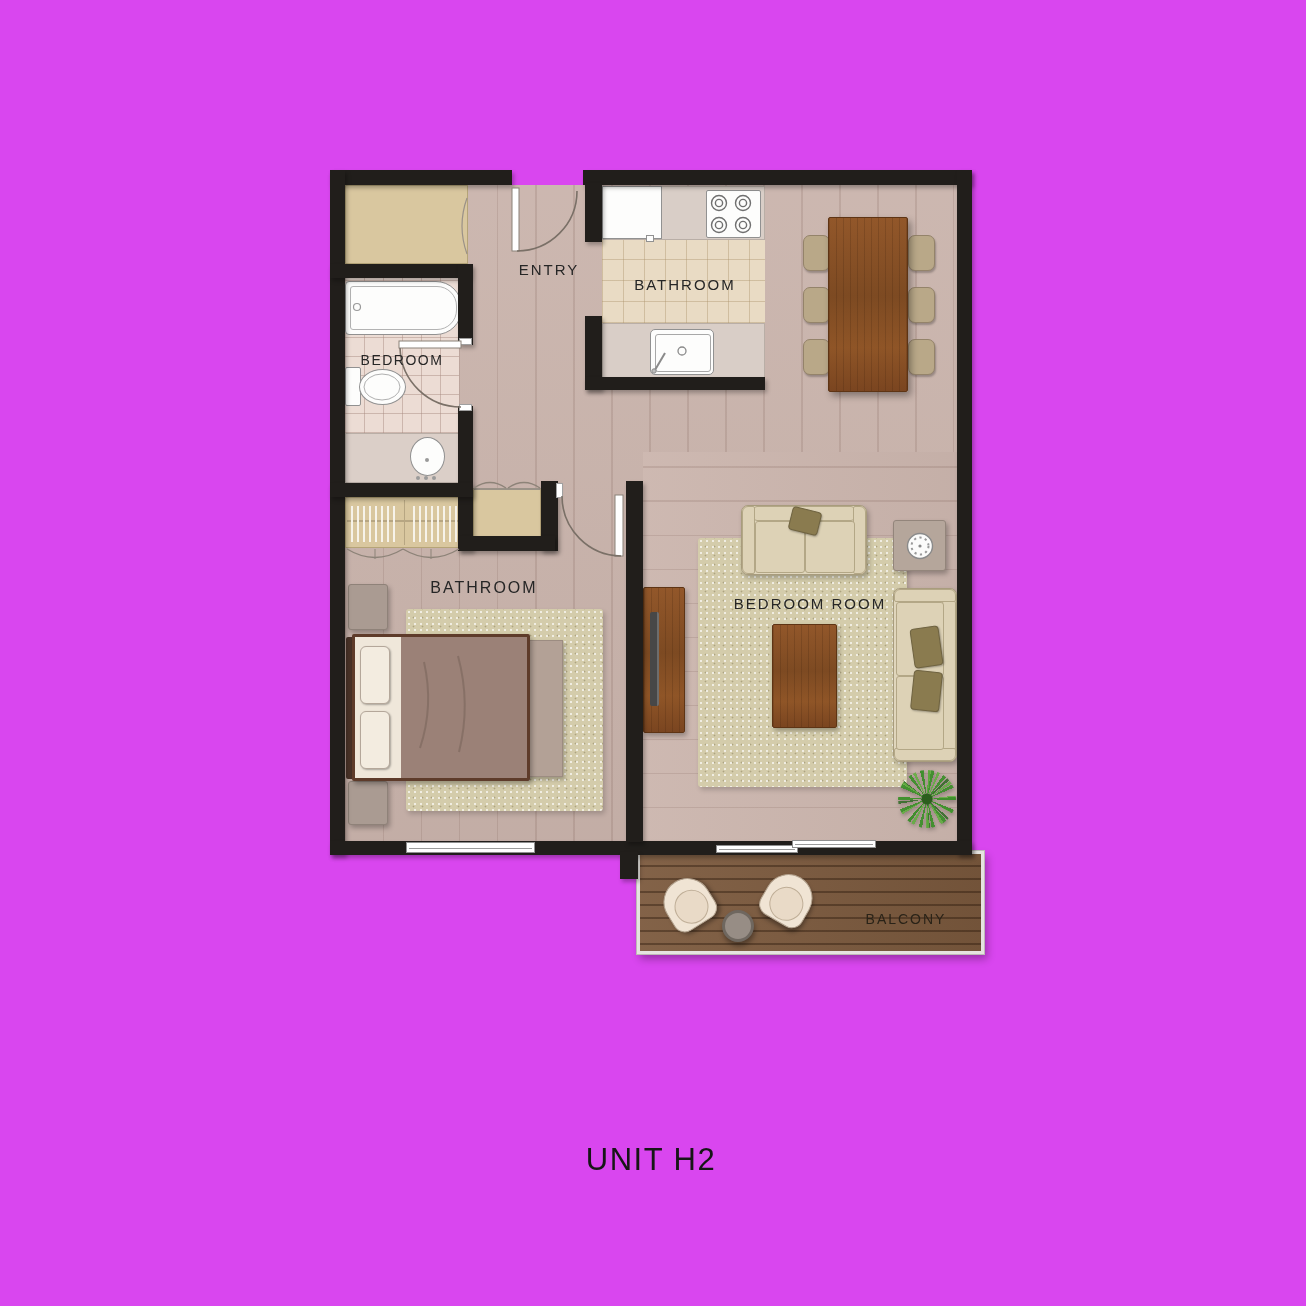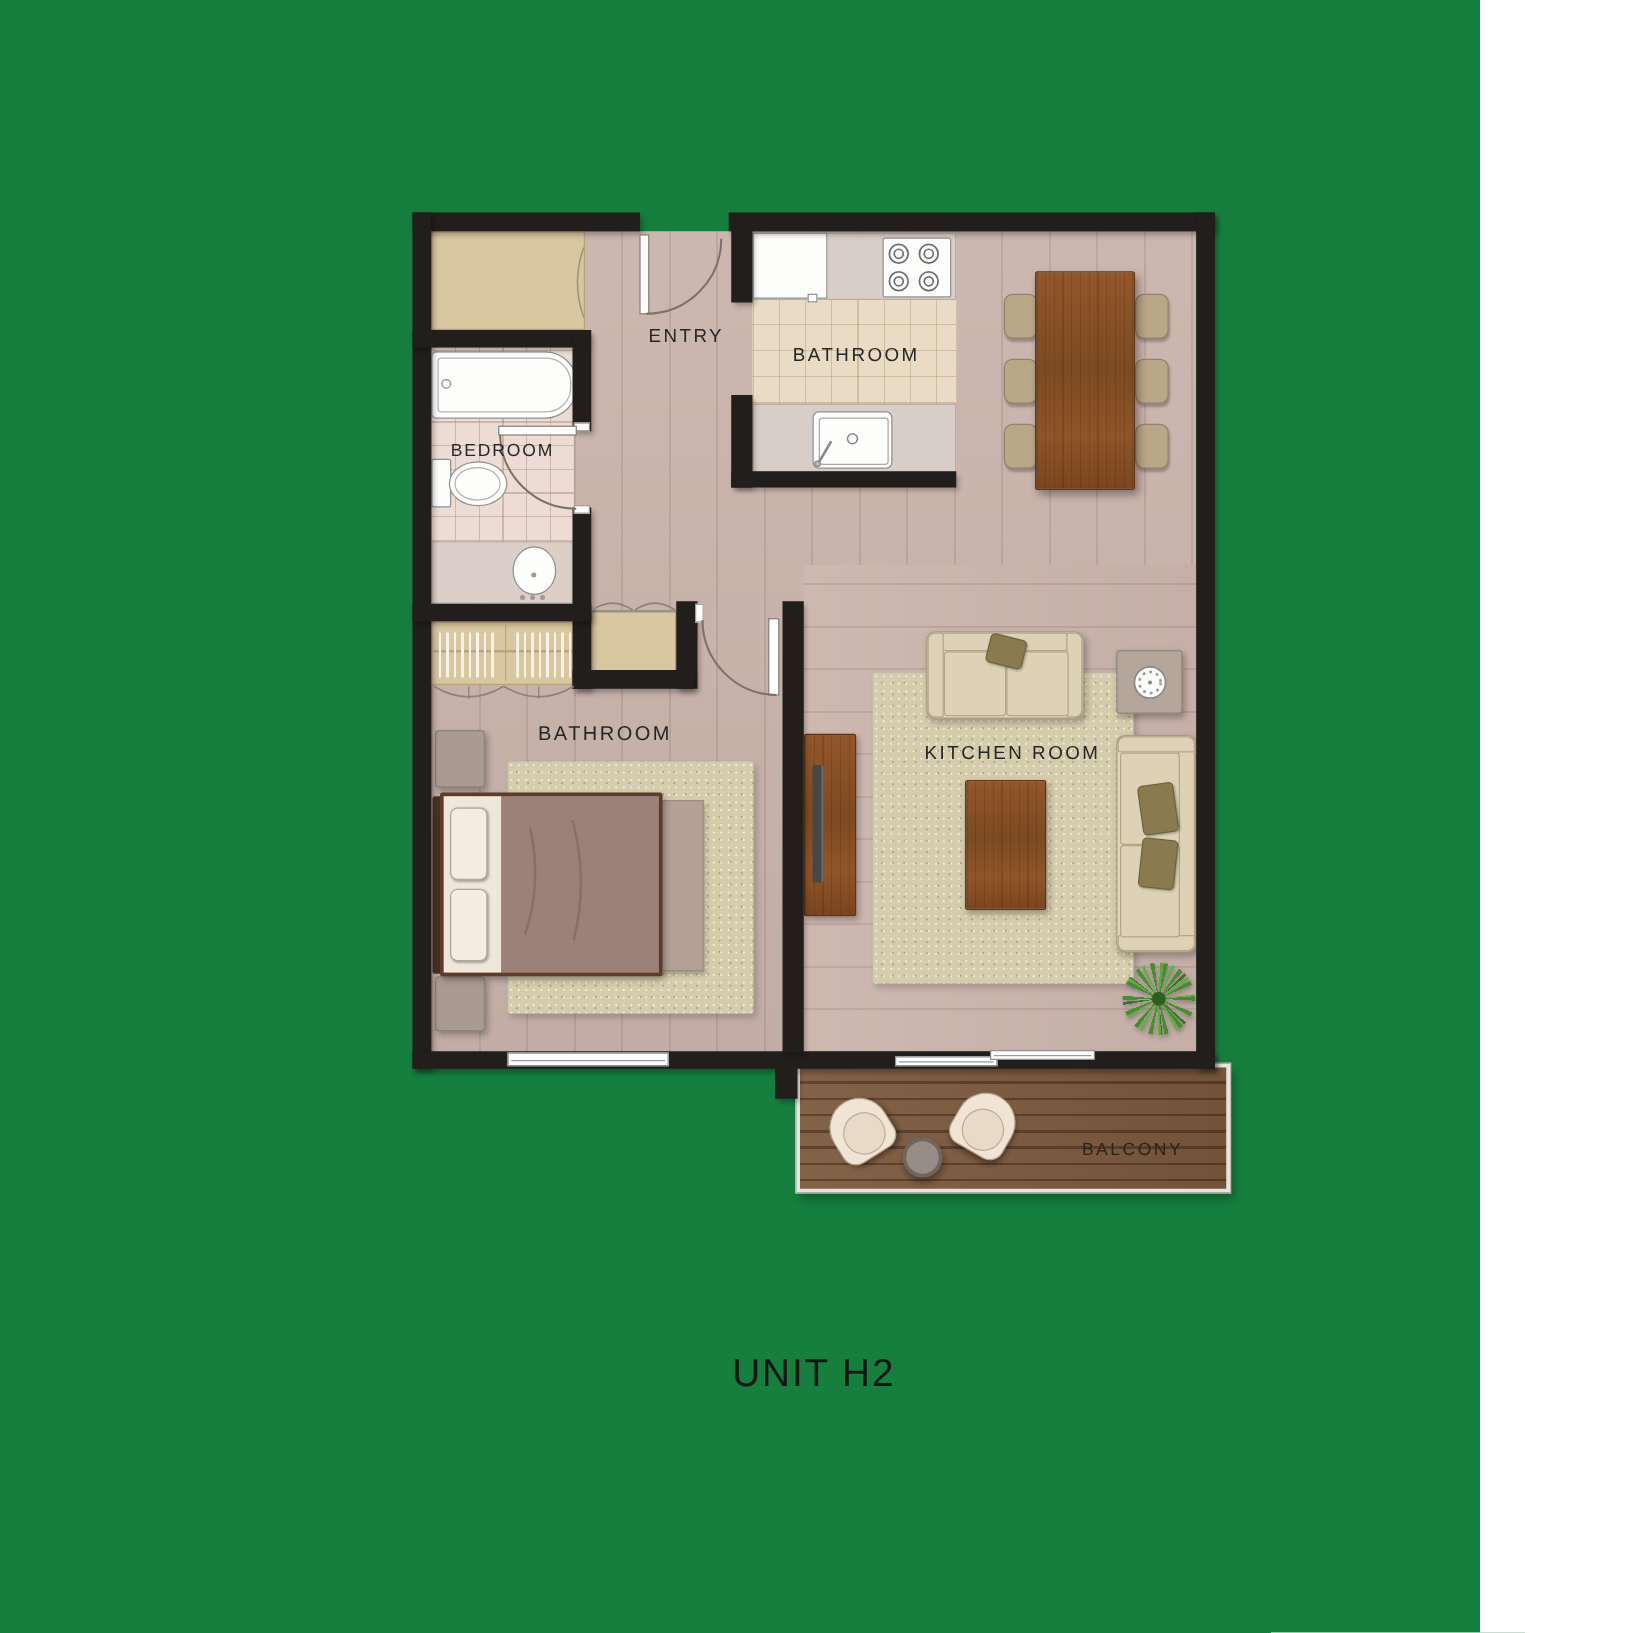--- a/index.html
+++ b/index.html
@@ -1,16 +1,16 @@
 <!DOCTYPE html>
 <html><head>
 <meta charset="utf-8">
 <style>
   html,body{margin:0;padding:0;background:#ffffff;}
-  #canvas{position:relative;width:1184px;height:1306px;background:#15803d;overflow:hidden;
+  #canvas{position:relative;width:1306px;height:1306px;background:#d946ef;overflow:hidden;
           font-family:"Liberation Sans",sans-serif;}
   .abs{position:absolute;}
   
   .wall{position:absolute;background:#211e1b;box-shadow:2px 3px 4px rgba(0,0,0,0.28);}
   
   .wood{position:absolute;background-color:#c9b3ab;
         background-image:
           repeating-linear-gradient(90deg, rgba(90,55,45,0.13) 0 1.5px, rgba(0,0,0,0) 1.5px 38px),
           linear-gradient(180deg, rgba(255,255,255,0.06), rgba(0,0,0,0.03));}
   .wood-h{position:absolute;background-color:#cbb5ad;
@@ -239,17 +239,17 @@
 
     <circle cx="920" cy="546" r="12.5" fill="#fbfbfa" stroke="#8a8a8a" stroke-width="1.4"></circle>
     <circle cx="920" cy="546" r="8.5" fill="none" stroke="#9a9a9a" stroke-width="2" stroke-dasharray="2.2 3.4"></circle>
     <circle cx="920" cy="546" r="1.6" fill="#888888"></circle>
   </svg>
 
   <div class="room-label" style="left:549px;top:269px;font-size:15px;">ENTRY</div>
   <div class="room-label" style="left:685px;top:284px;font-size:15px;">BATHROOM</div>
   <div class="room-label" style="left:402px;top:360px;font-size:14px;letter-spacing:1.5px;">BEDROOM</div>
   <div class="room-label" style="left:484px;top:588px;font-size:16px;">BATHROOM</div>
-  <div class="room-label" style="left:810px;top:603px;font-size:15px;">KITCHEN ROOM</div>
+  <div class="room-label" style="left:810px;top:603px;font-size:15px;">BEDROOM ROOM</div>
   <div class="room-label" style="left:906px;top:919px;font-size:14px;color:#2a2318;">BALCONY</div>
 
-  <div id="plan-title" style="left:651px;top:1099px;">UNIT H2</div>
+  <div id="plan-title" style="left:651px;top:1160px;">UNIT H2</div>
 </div>
 
 </body></html>

